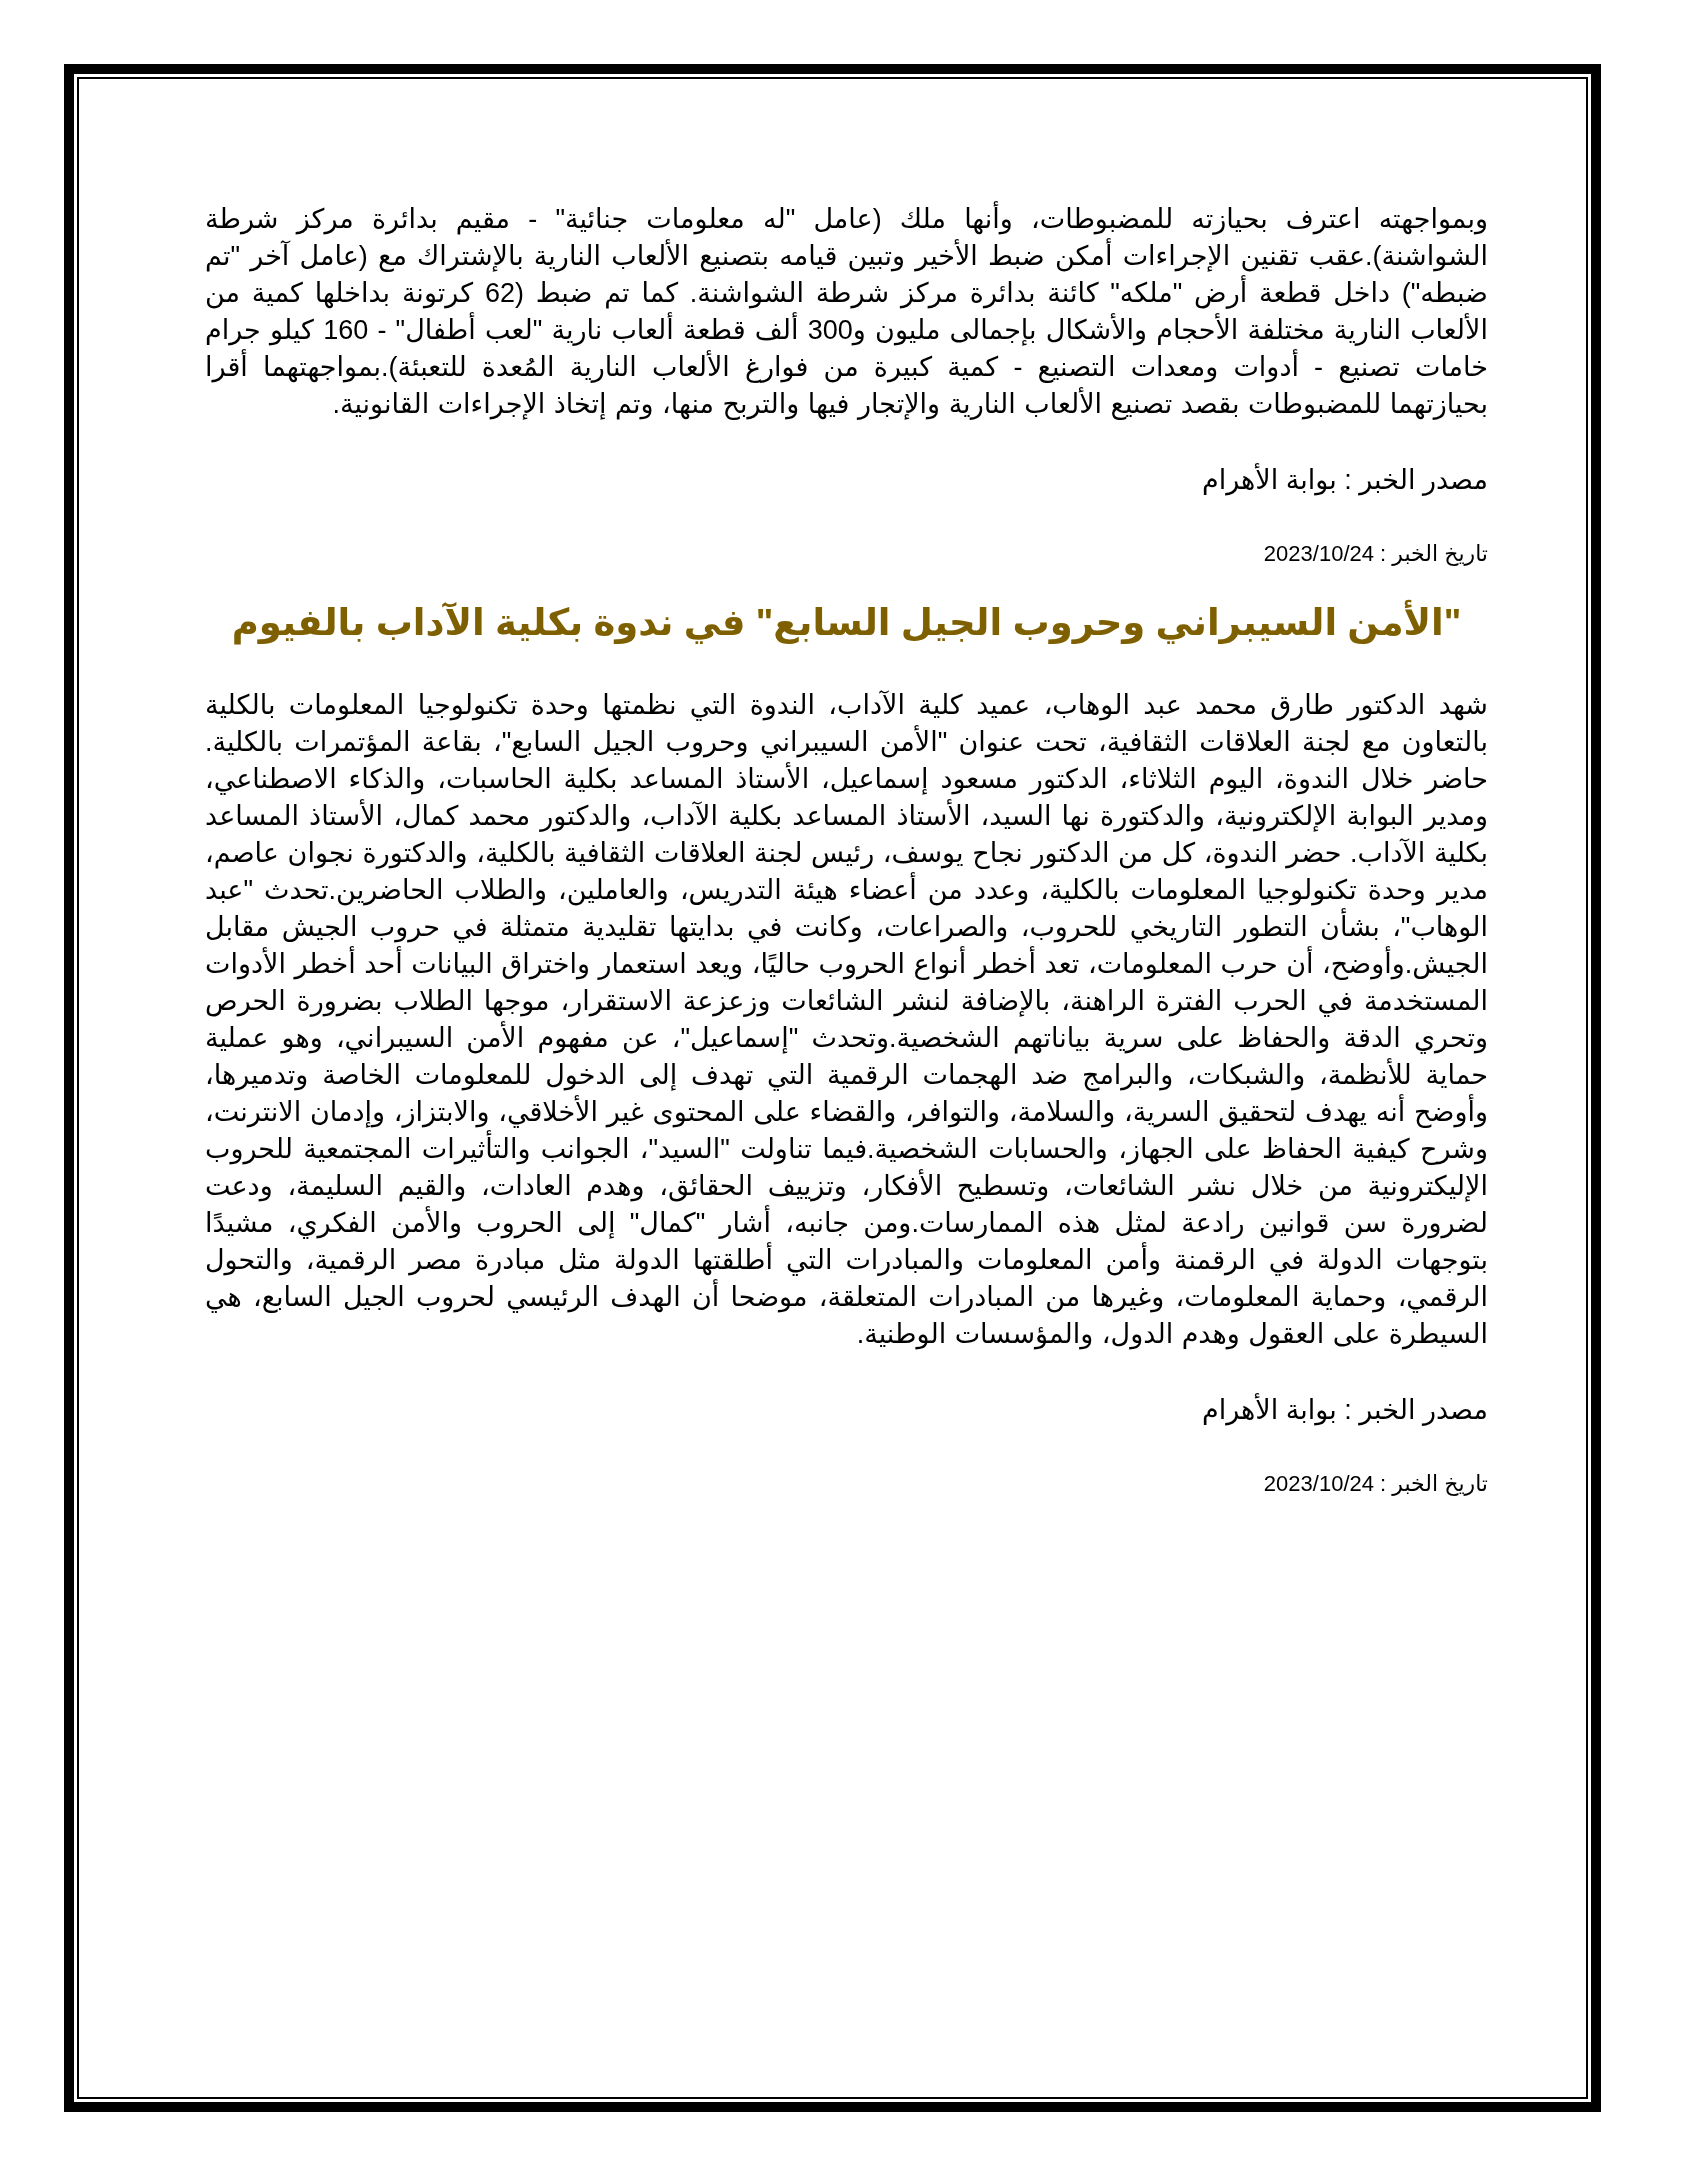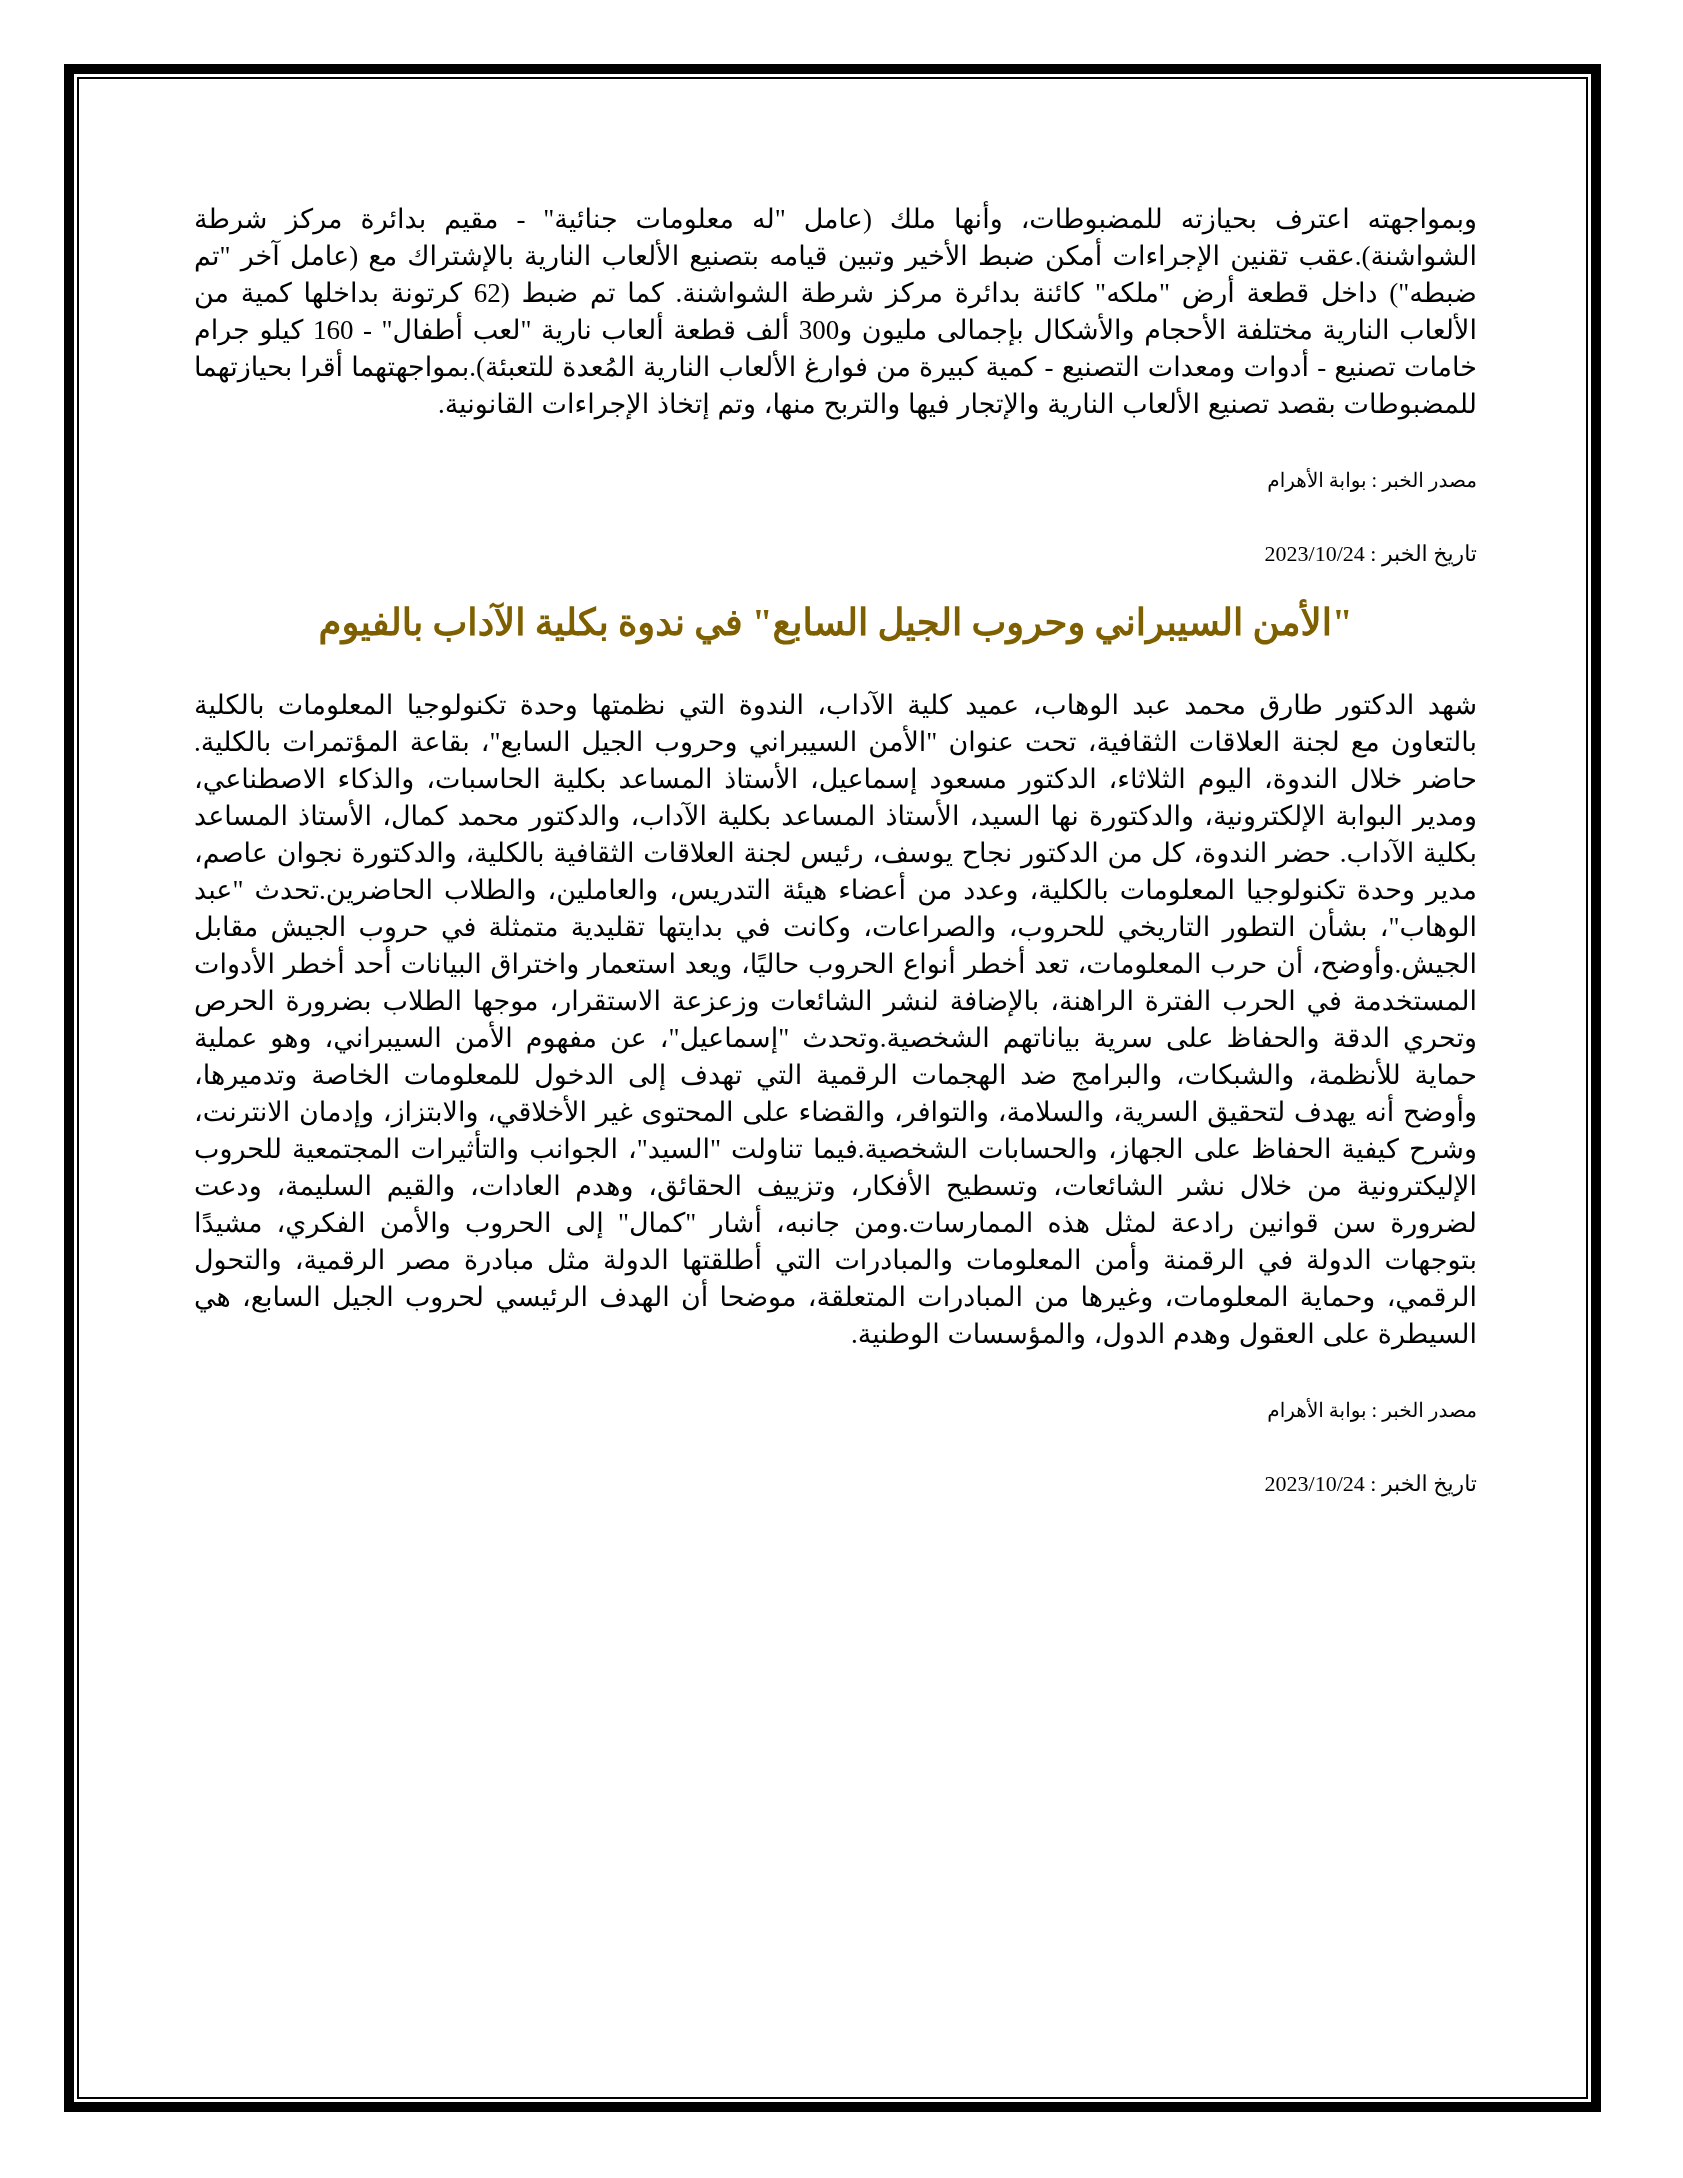--- a/index.html
+++ b/index.html
@@ -28,37 +28,36 @@
     .frame-inner {
       position: absolute;
       left: 3px;
       top: 3px;
       right: 3px;
       bottom: 3px;
       border: 2px solid #000000;
     }
     .content {
       position: absolute;
-      left: 194px;
+      left: 205px;
       width: 1283px;
       top: 201px;
       direction: rtl;
       text-align: justify;
-      font-family: Liberation Serif, serif;
     }
     .para {
       font-size: 27px;
       line-height: 37px;
       margin: 0;
       text-align: justify;
       text-align-last: right;
       word-spacing: 1px;
     }
     .meta-line {
-      font-size: 20px;
+      font-size: 27px;
       line-height: 38px;
       margin: 0;
       text-align: right;
     }
     .meta-line.date {
       font-size: 22px;
     }
     .heading {
       font-size: 37px;
       font-weight: bold;

